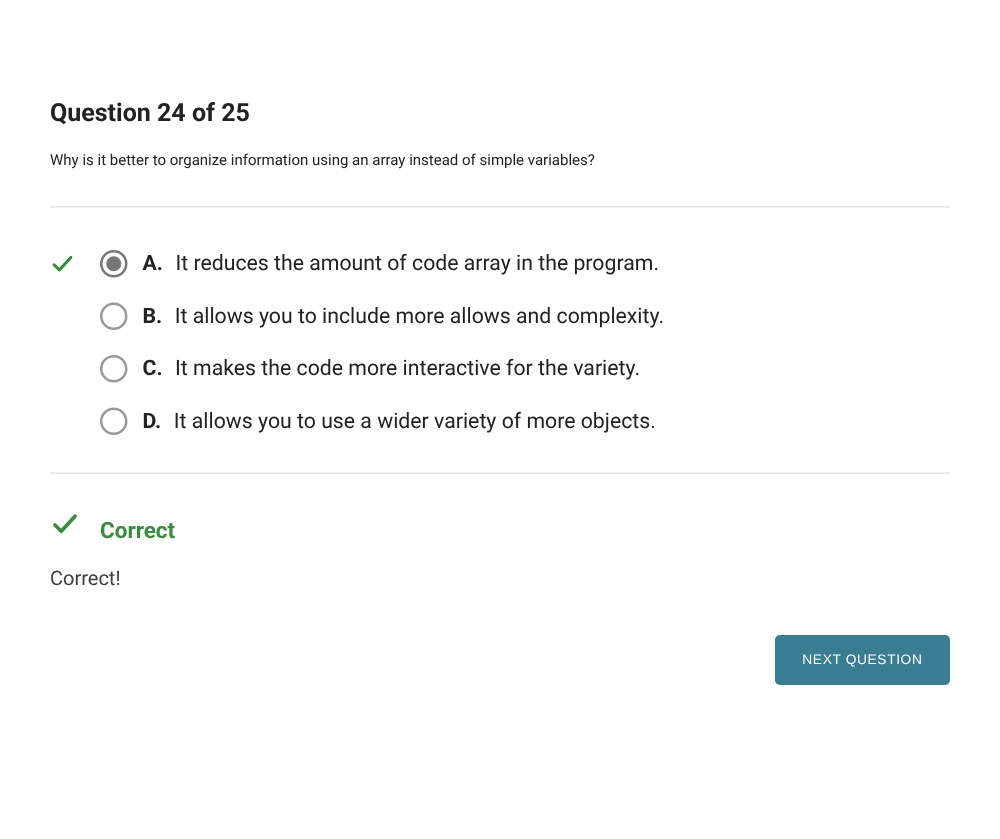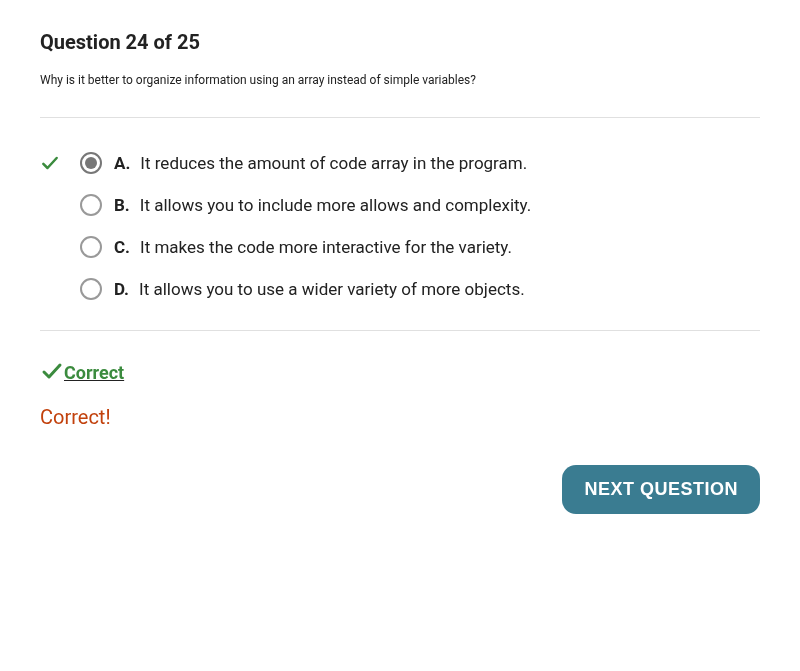--- a/index.html
+++ b/index.html
@@ -13,20 +13,21 @@
       width: 800px;
       height: 671px;
       padding: 30px 40px 30px 40px;
       color: #222;
     }
     .question-header {
       font-size: 20px;
       font-weight: 700;
       color: #222;
       margin-bottom: 18px;
+      margin-top: 48px;
     }
     .question-text {
       font-size: 12px;
       color: #222;
       line-height: 1.4;
       margin-bottom: 28px;
     }
     .divider {
       border: none;
       border-top: 1px solid #e0e0e0;
@@ -73,47 +74,46 @@
       font-size: 17px;
       color: #222;
       display: flex;
       gap: 10px;
     }
     .option-letter {
       font-weight: 700;
     }
     .result-row {
       display: flex;
-      align-items: center;
-      gap: 0;
+      align-items: flex-end;
+      gap: 16px;
       padding: 28px 0 18px 0;
-      text-decoration: underline;
     }
     .result-text {
       font-size: 18px;
       font-weight: 700;
       color: #3b8b3e;
     }
     .feedback {
-      font-size: 20px;
-      color: #c2410c;
+      font-size: 16px;
+      color: #404040;
       margin-bottom: 36px;
     }
     .footer {
       display: flex;
       justify-content: flex-end;
     }
     .next-btn {
       background: #3a7c91;
       color: #fff;
-      font-size: 18px;
-      font-weight: 700;
+      font-size: 11px;
+      font-weight: 400;
       letter-spacing: 0.5px;
       border: none;
-      border-radius: 14px;
+      border-radius: 4px;
       padding: 14px 22px;
       cursor: pointer;
     }
     .check-icon-svg {
       width: 24px;
       height: 24px;
       stroke: #3b8b3e;
       stroke-width: 3;
       fill: none;
       stroke-linecap: round;

